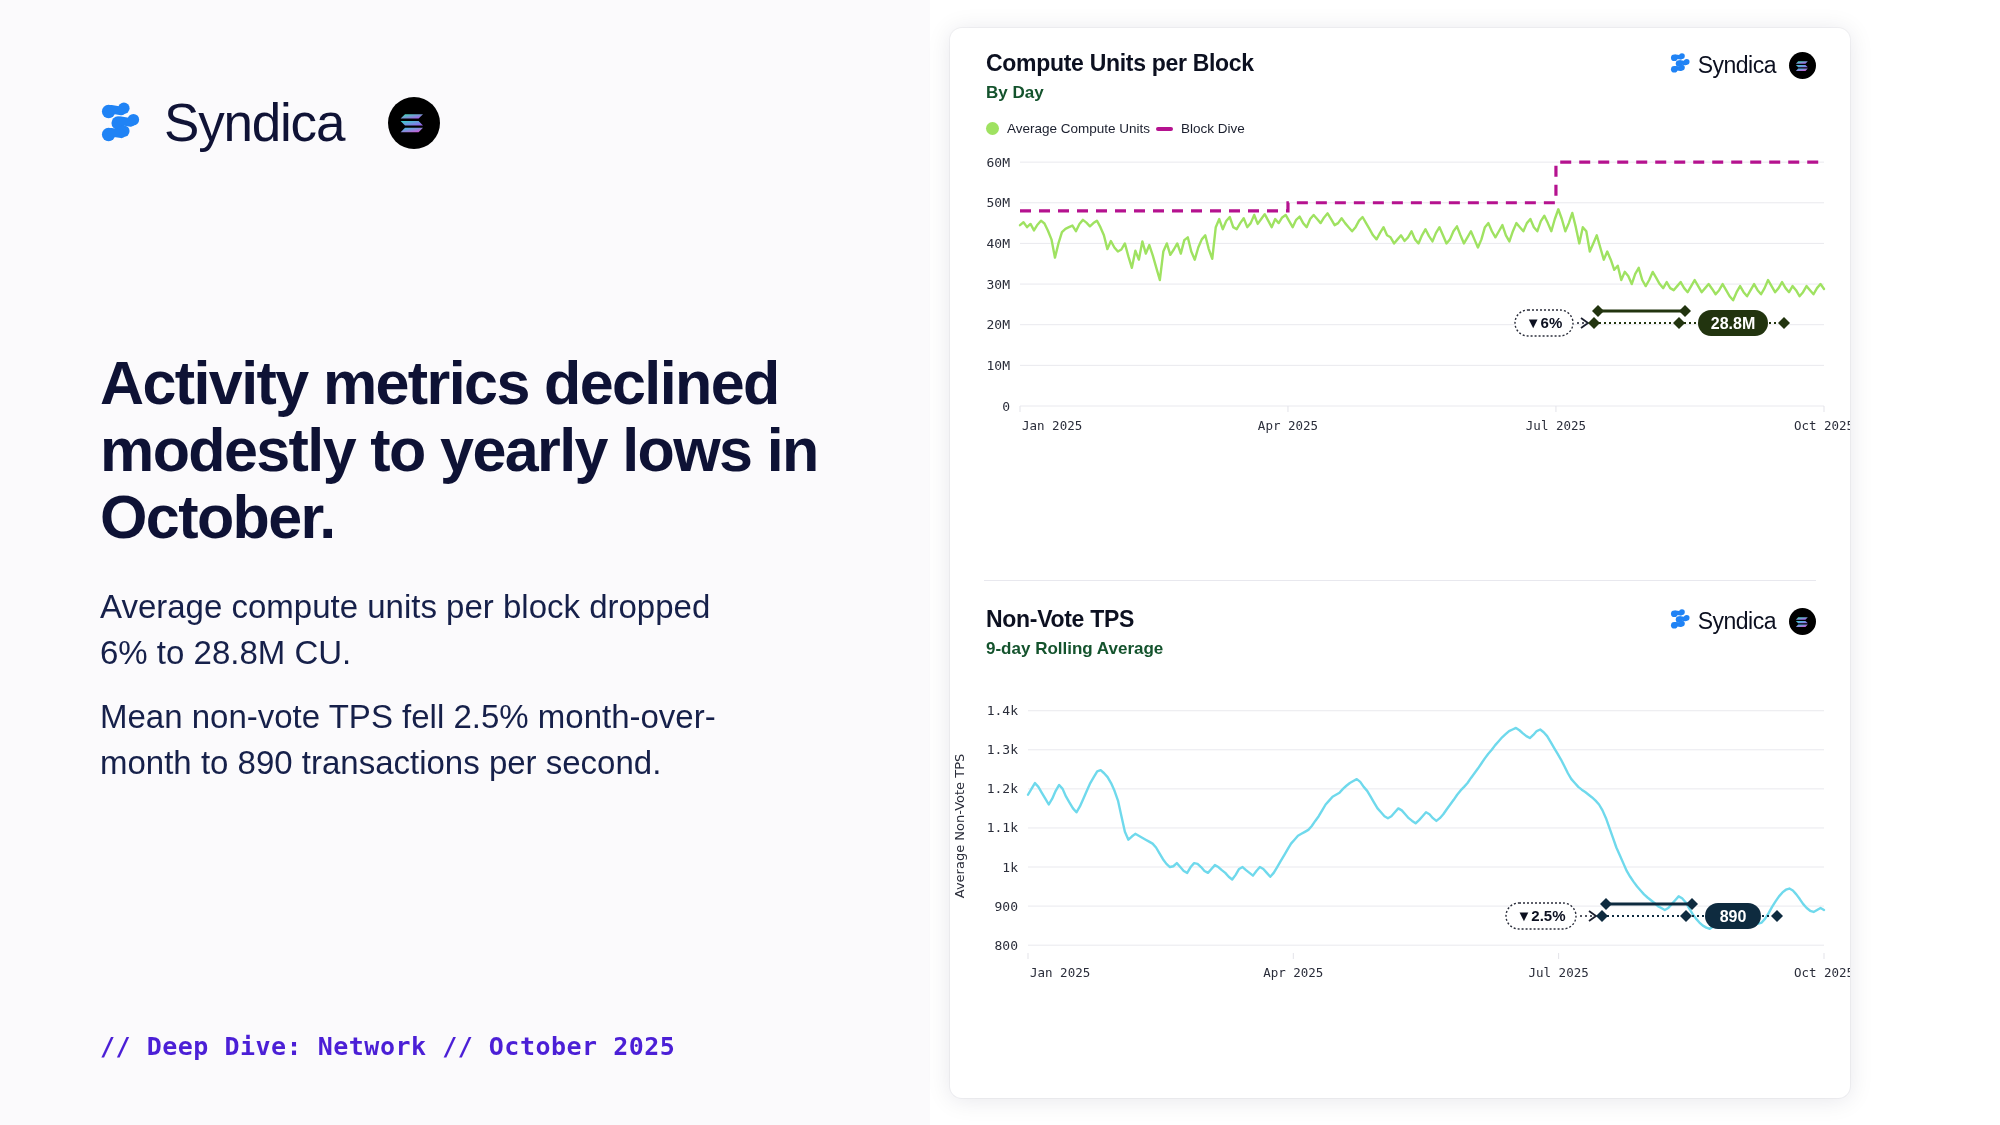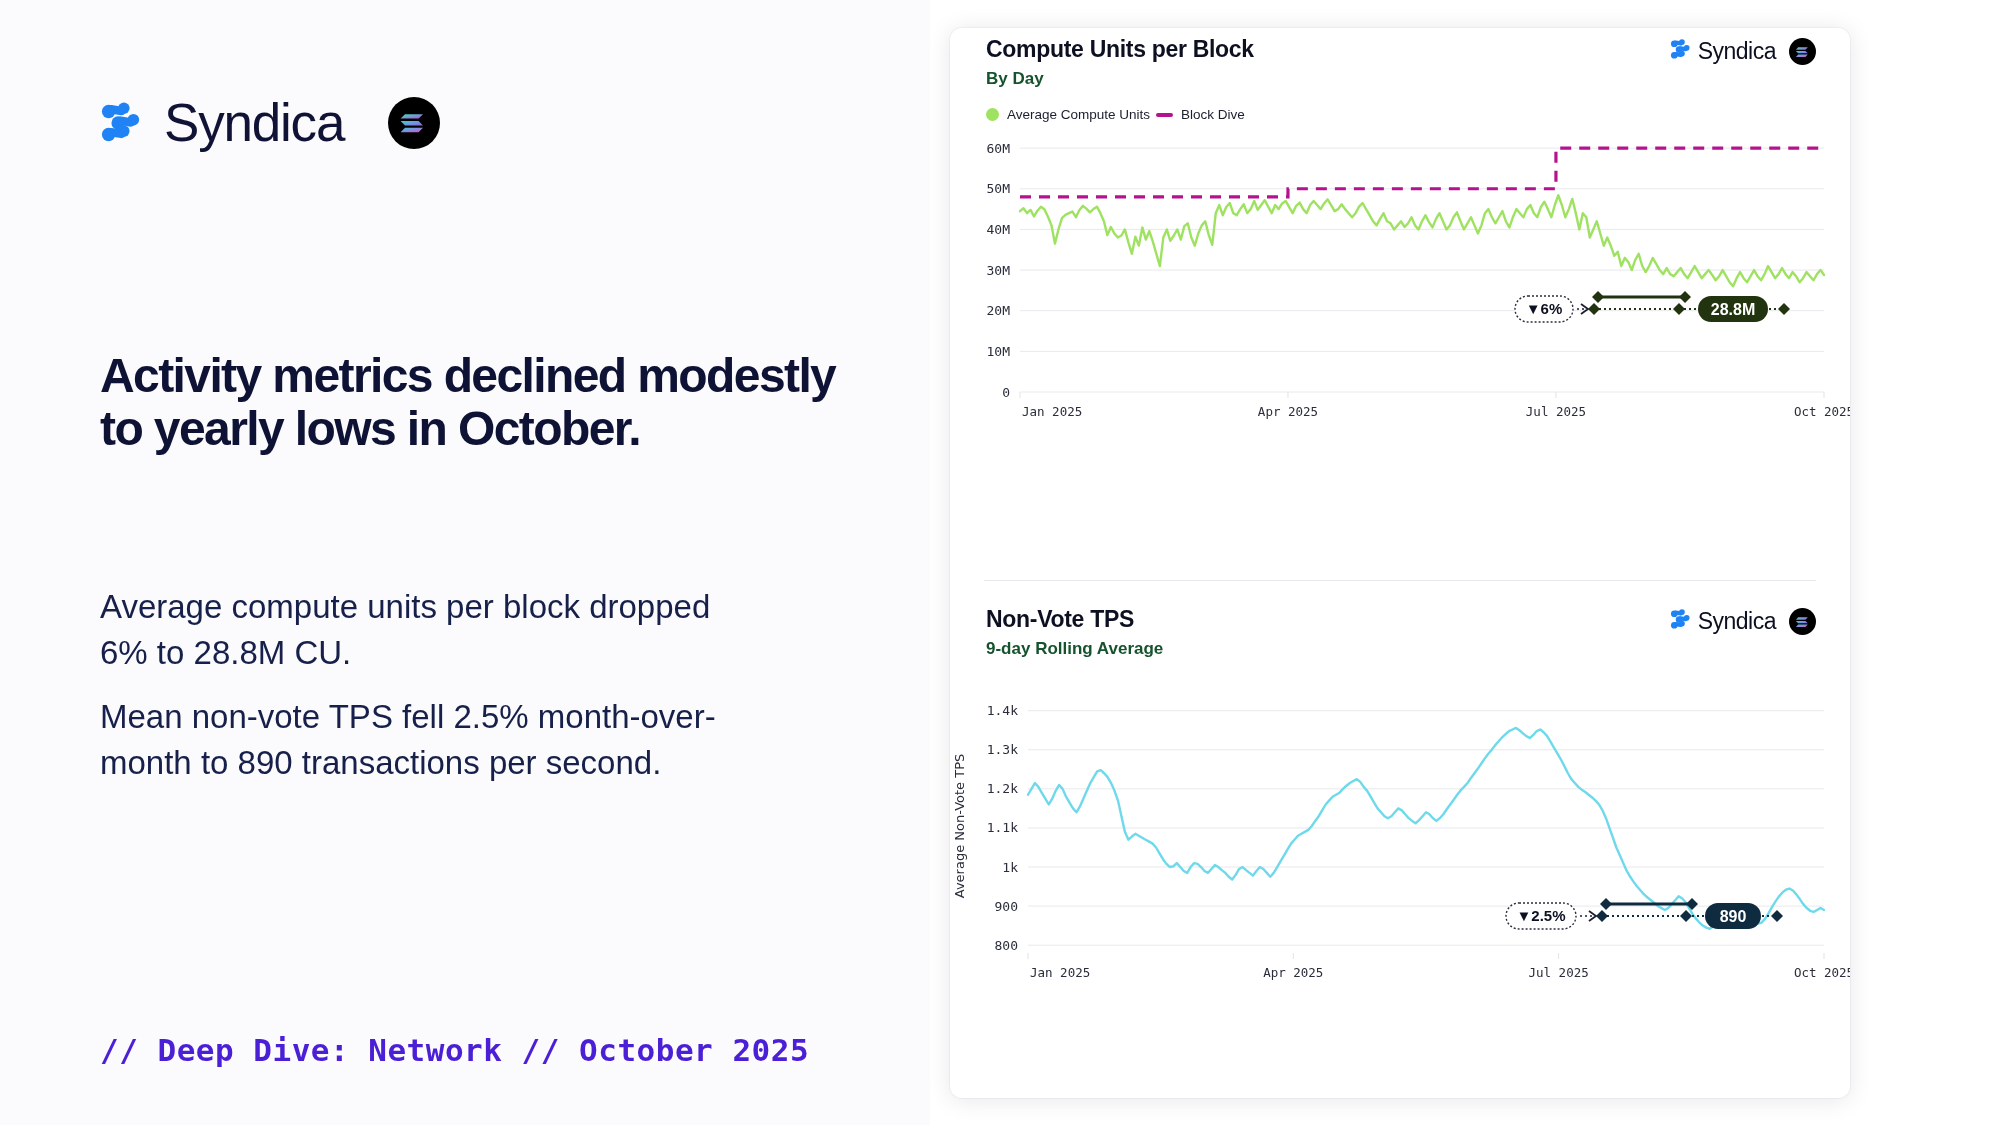--- a/index.html
+++ b/index.html
@@ -36,41 +36,41 @@
   .sol-badge {
     width: 52px; height: 52px; border-radius: 50%;
     background: #000; display: flex; align-items: center; justify-content: center;
     margin-left: 22px;
   }
 
   .headline {
     position: absolute;
     left: 100px; top: 350px;
     width: 760px;
-    font-size: 48px; font-weight: 700; line-height: 1.1;
+    font-size: 61px; font-weight: 700; line-height: 1.1;
     letter-spacing: -1.6px;
     color: #0e1235;
   }
 
   .para {
     position: absolute;
     left: 100px;
     width: 640px;
     font-size: 33px; line-height: 1.38;
     color: #16204a;
     font-weight: 400;
   }
   .para-1 { top: 584px; }
   .para-2 { top: 694px; }
 
   .footer-note {
     position: absolute;
     left: 100px; top: 1032px;
     font-family: "DejaVu Sans Mono", "Liberation Mono", monospace;
-    font-size: 31px; font-weight: 700;
+    font-size: 25px; font-weight: 700;
     color: #4b1fd6;
     letter-spacing: 0.5px;
   }
 
   
   .right {
     position: relative;
     flex: 1; height: 1125px;
     background: #ffffff;
   }
@@ -83,21 +83,21 @@
     box-shadow: 0 2px 24px rgba(20,22,60,0.10), 0 0 0 1px rgba(20,22,60,0.04);
     overflow: hidden;
   }
   .card-divider {
     position: absolute;
     left: 34px; right: 34px; top: 552px;
     height: 1px; background: #e8e8ee;
   }
 
   .panel { position: absolute; left: 0; right: 0; }
-  .panel-1 { top: 8px; height: 520px; }
+  .panel-1 { top: 22px; height: 520px; }
   .panel-2 { top: 578px; height: 490px; }
 
   .ph-row { position: relative; padding: 0 36px; }
   .ph-title {
     font-size: 23px; font-weight: 700; color: #0c1020; letter-spacing: -0.3px;
   }
   .ph-sub {
     font-size: 17px; font-weight: 700; color: #14532d; margin-top: 6px;
   }
   .ph-brand {

